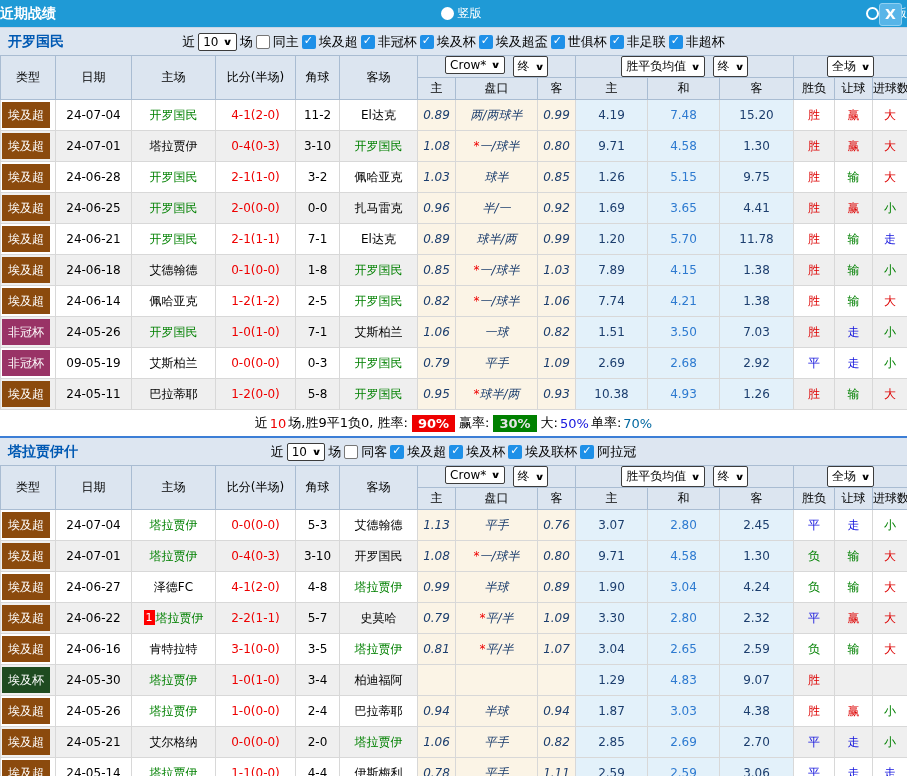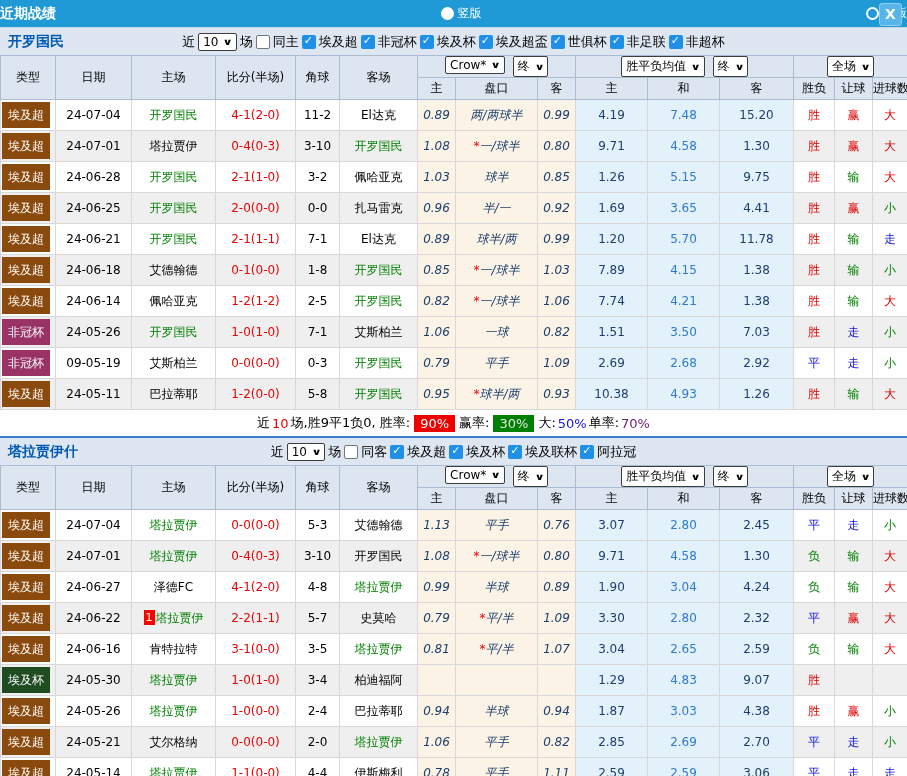--- a/index.html
+++ b/index.html
@@ -32,21 +32,21 @@
   td.avg{background:#e3f1fa !important;color:#1c3e6e;}
   td.avgmid{background:#e3f1fa !important;color:#2d7ad0;}
   td.typecell{padding:1px 5px 1px 1px;}
   .type-badge{display:block;height:26px;line-height:26px;color:#fff;text-align:center;}
   .score{color:#ee0000;}
   .team-green{color:#008000;}
   .star{color:#ee0000;}
   .mark1{display:inline-block;background:#f00;color:#fff;min-width:11px;height:15px;line-height:15px;font-size:11px;margin-right:1px;vertical-align:1px;}
   .summary{height:26px;display:flex;align-items:center;justify-content:center;gap:2px;font-size:13px;background:#fff;}
   .summary .part{white-space:pre;}
-  .summary .badge{padding:1px 6px;font-weight:normal;margin:0 2px;}
+  .summary .badge{padding:1px 6px;font-weight:bold;margin:0 2px;}
   .hdr-dd{display:flex;align-items:flex-start;justify-content:center;gap:8px;height:100%;}
 </style>
 </head>
 <body>
 
 <div class="titlebar">
   <span class="title">近期战绩</span>
   <span class="radio-group">
     <span class="radio sel"></span>
     <span>竖版</span>
@@ -353,21 +353,21 @@
   <div class="summary">
       <span class="part" style="color: rgb(0, 0, 0);">近</span>
       <span class="part" style="color: rgb(238, 0, 0);">10</span>
       <span class="part" style="color: rgb(0, 0, 0);">场,胜9平1负0, 胜率:</span>
       <span class="badge" style="color: rgb(255, 255, 255); background: rgb(238, 0, 0);">90%</span>
       <span class="part" style="color: rgb(0, 0, 0);">赢率:</span>
       <span class="badge" style="color: #e5e5e5; background: rgb(0, 128, 0);">30%</span>
       <span class="part" style="color: rgb(0, 0, 0);">大:</span>
       <span class="part" style="color: rgb(20, 20, 221);">50%</span>
       <span class="part" style="color: rgb(0, 0, 0);">单率:</span>
-      <span class="part" style="color: #701a75;">70%</span>
+      <span class="part" style="color: #0369a1;">70%</span>
     </div>
 </div>
 
 <div class="section second">
   <div class="section-header">
     <span class="team-title">塔拉贾伊什</span>
     <div class="filters">
         <span class="lbl">近</span>
         <span class="mini-select">
           <span>10</span>

